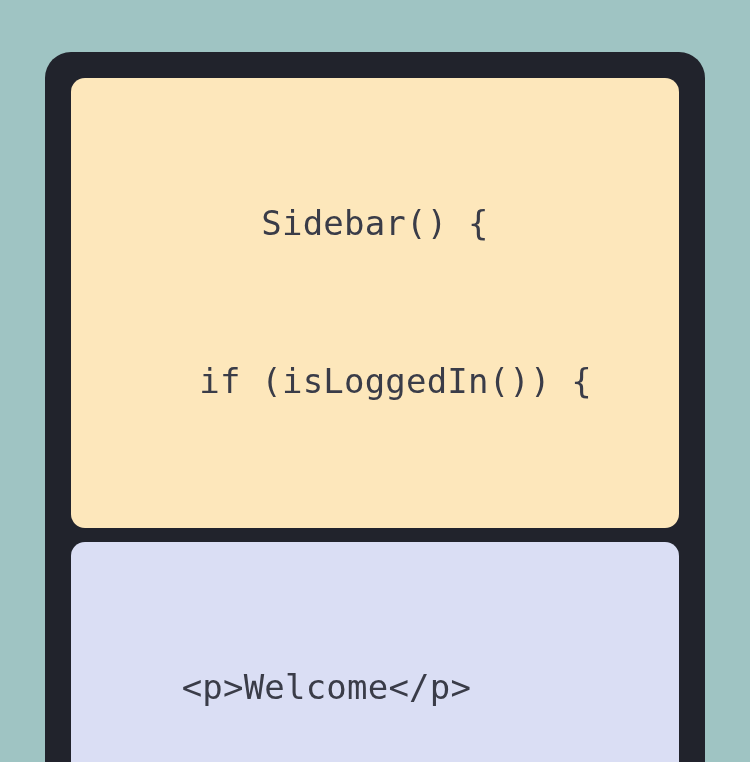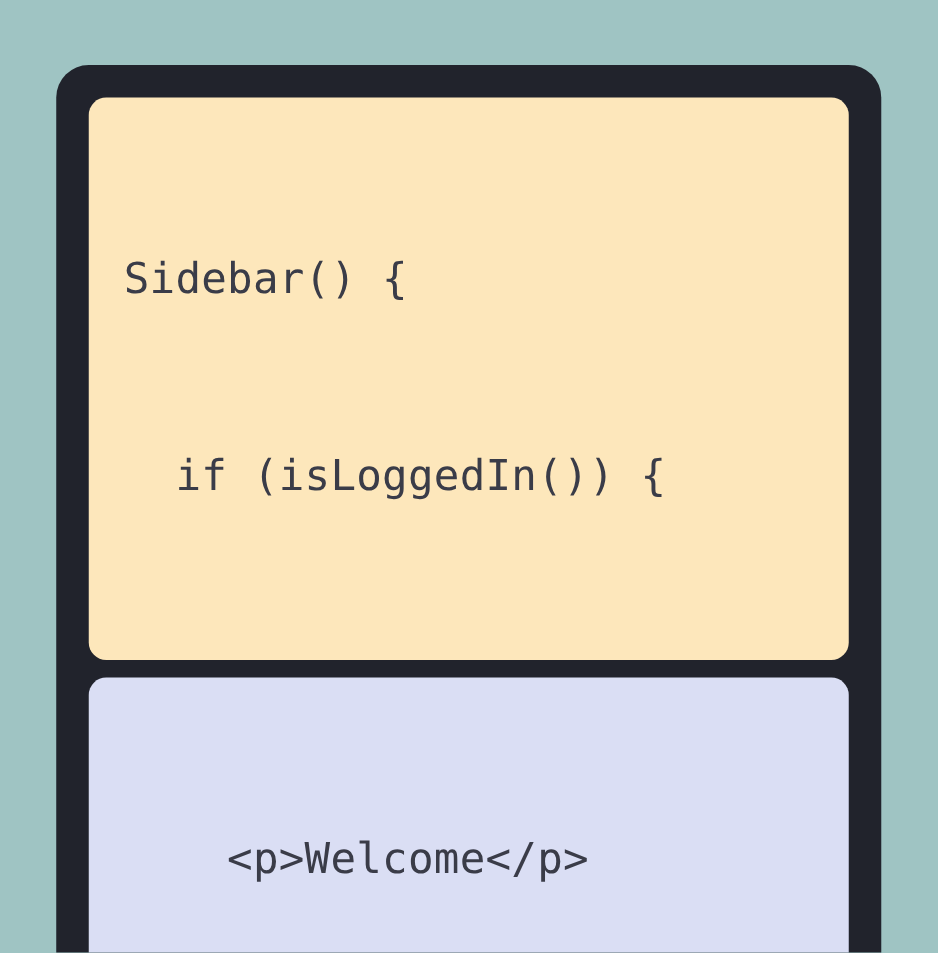--- a/index.html
+++ b/index.html
@@ -27,21 +27,21 @@
     padding: 14px 28px;
     font-size: 34px;
     line-height: 1.55;
     color: #3a3c48;
     white-space: pre;
     margin-bottom: 14px;
     font-weight: 400;
     letter-spacing: 0.2px;
   }
   .row:last-child { margin-bottom: 0; }
-  .js  { background: #fde7bb; }
+  .js  { background: #fde7bb; text-align: center; }
   .jsx { background: #dadef4; }
 </style>
 </head>
 <body>
 
 <div class="card">
 
   <div class="row js">
     <div>Sidebar() {</div>
     <div>  if (isLoggedIn()) {</div>

